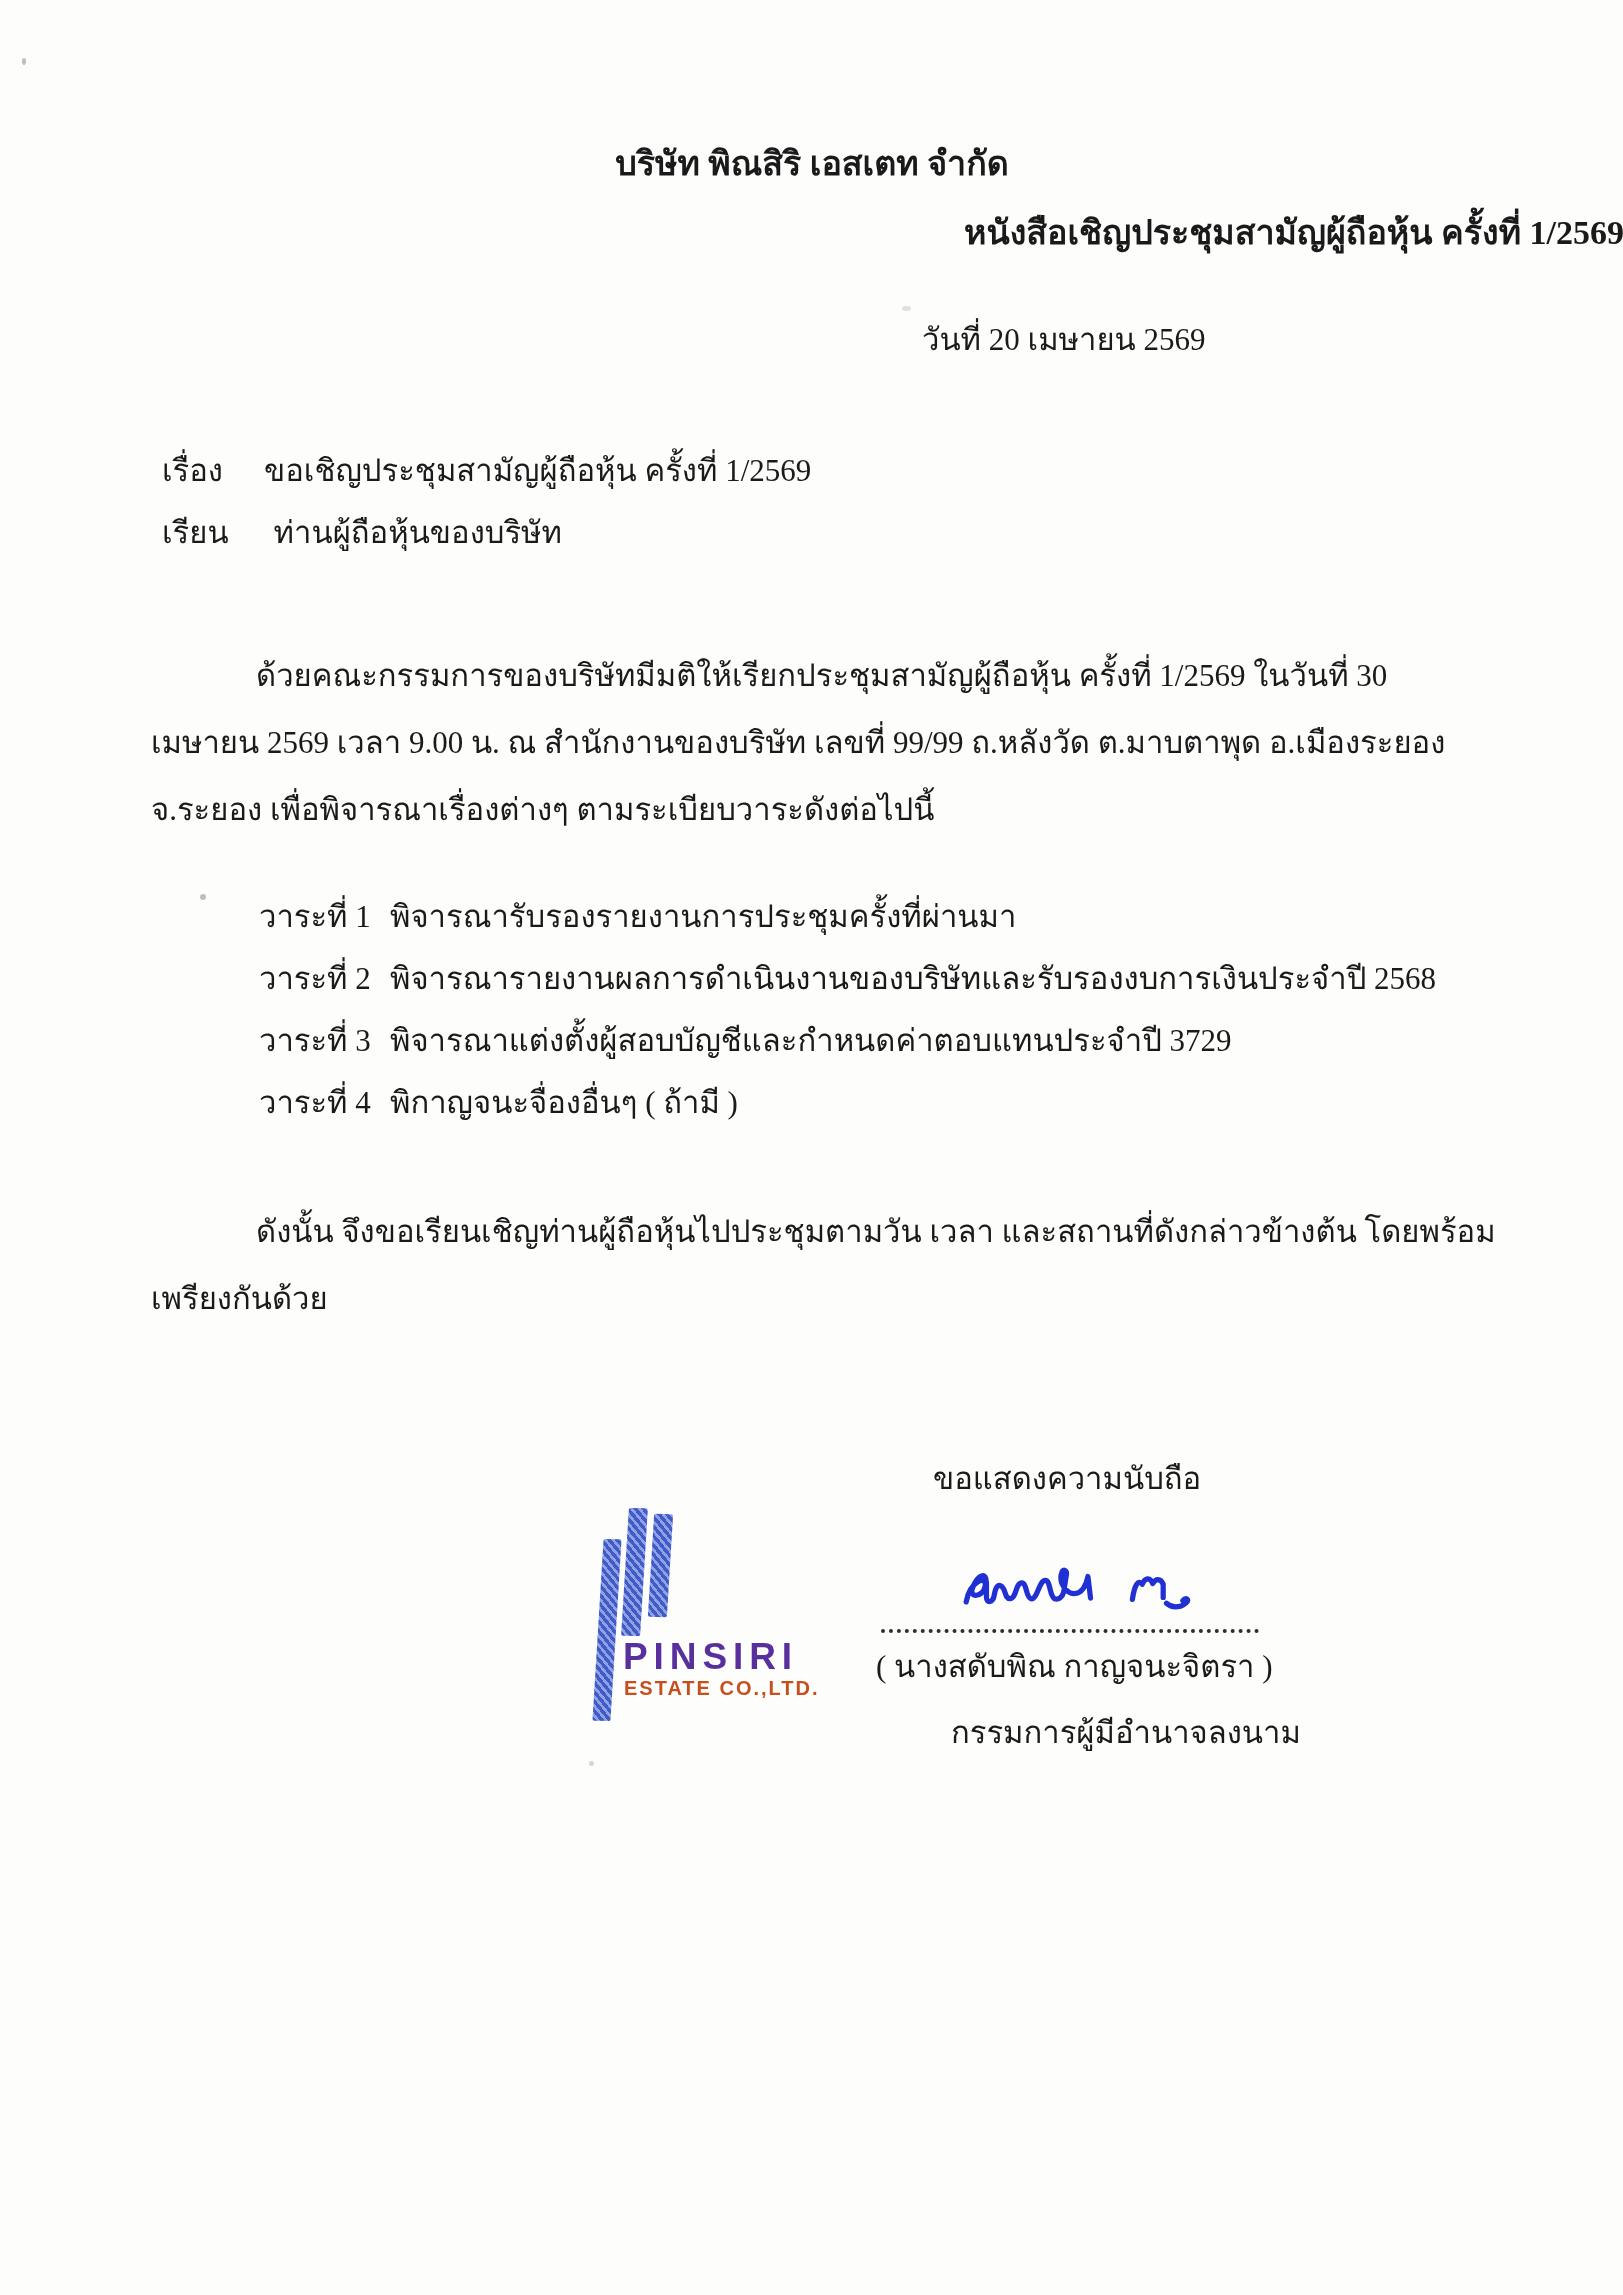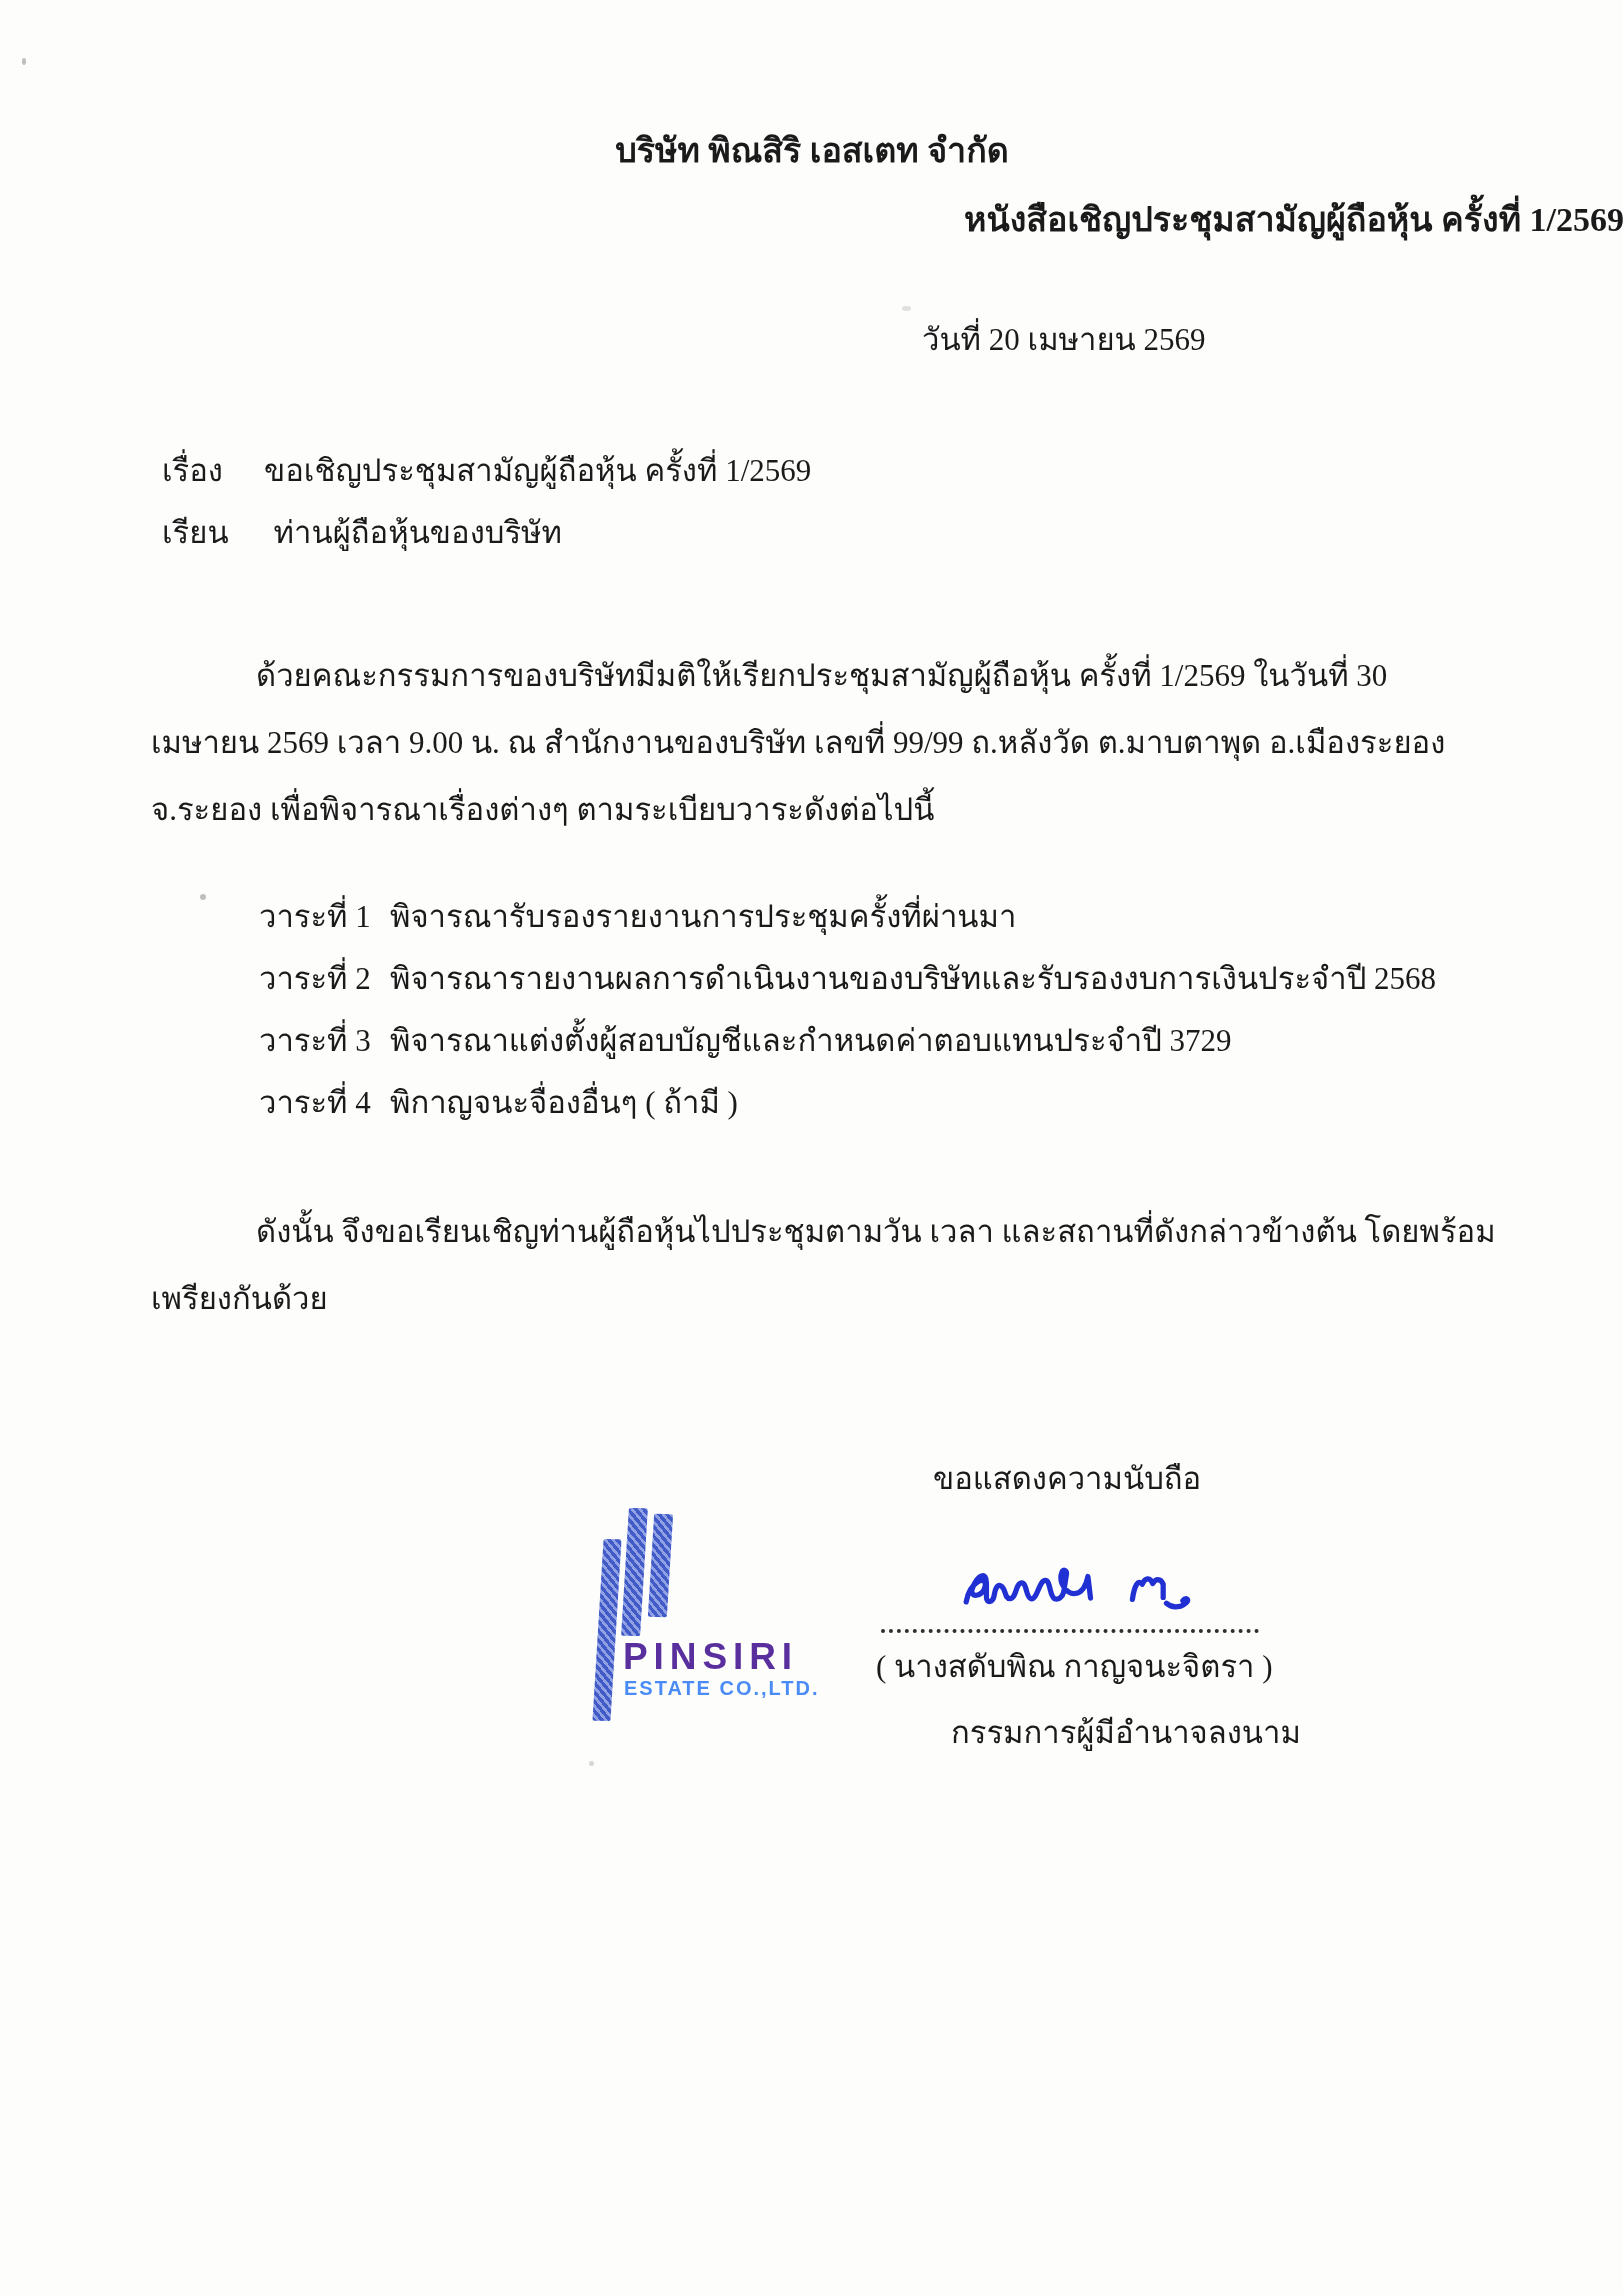--- a/index.html
+++ b/index.html
@@ -6,21 +6,21 @@
   .page {
     position:relative;
     width:1624px; height:2295px;
     margin:0 auto;
     background:#fdfdfc;
     color:#1a1a1a;
     font-family:"Liberation Serif", serif;
     overflow:hidden;
   }
   .txt { position:absolute; white-space:nowrap; font-size:31px; line-height:1.0; }
-  .center { left:0; width:1624px; text-align:center; }
+  .center { left:0; width:1624px; text-align:center;margin-top:13px; }
   .bold { font-weight:bold; }
 
   .para { position:absolute; left:151px; width:1368px; font-size:31px; }
   .para .line { height:67px; display:flex; align-items:center; white-space:nowrap; }
   .indent { padding-left:105px; }
 
   .agenda { position:absolute; left:151px; width:1368px; font-size:31px; }
   .agenda .row { height:62px; display:flex; align-items:center; white-space:nowrap; }
   .agenda .alabel { display:inline-block; margin-left:108px; width:131px; }
 
@@ -31,21 +31,21 @@
             rgba(55,82,196,0.95) 0 3.3px, rgba(77,104,214,0.62) 3.3px 5.9px);
          transform:rotate(1.5deg) skewX(-2deg); }
   .bar1 { left:13px;  top:34px;  width:17.7px; height:182px; }
   .bar2 { left:40px;  top:2.6px;   width:19px; height:128px; }
   .bar3 { left:66px; top:8.5px;  width:19px; height:103px; }
   .stamp-name { position:absolute; left:38px; top:131px;
     font-family:"Liberation Sans", sans-serif; font-weight:bold;
     font-size:37px; letter-spacing:5.9px; color:#4c1d95; opacity:.92; }
   .stamp-sub  { position:absolute; left:39px; top:172px;
     font-family:"Liberation Sans", sans-serif; font-weight:bold;
-    font-size:20px; letter-spacing:2px; color:#3b82f6; opacity:.92; }
+    font-size:20px; letter-spacing:2px; color:#c2410c; opacity:.92; }
 
   .sig-svg { position:absolute; left:957px; top:1560px; }
   .dotline { position:absolute; left:881px; top:1612px; width:378px; height:17px;
              border-bottom:4.6px dotted #2e2e2e; }
 
   .speck { position:absolute; background:#8d8d8d; border-radius:50%; opacity:.55; }
 </style>
 </head>
 <body>
 

